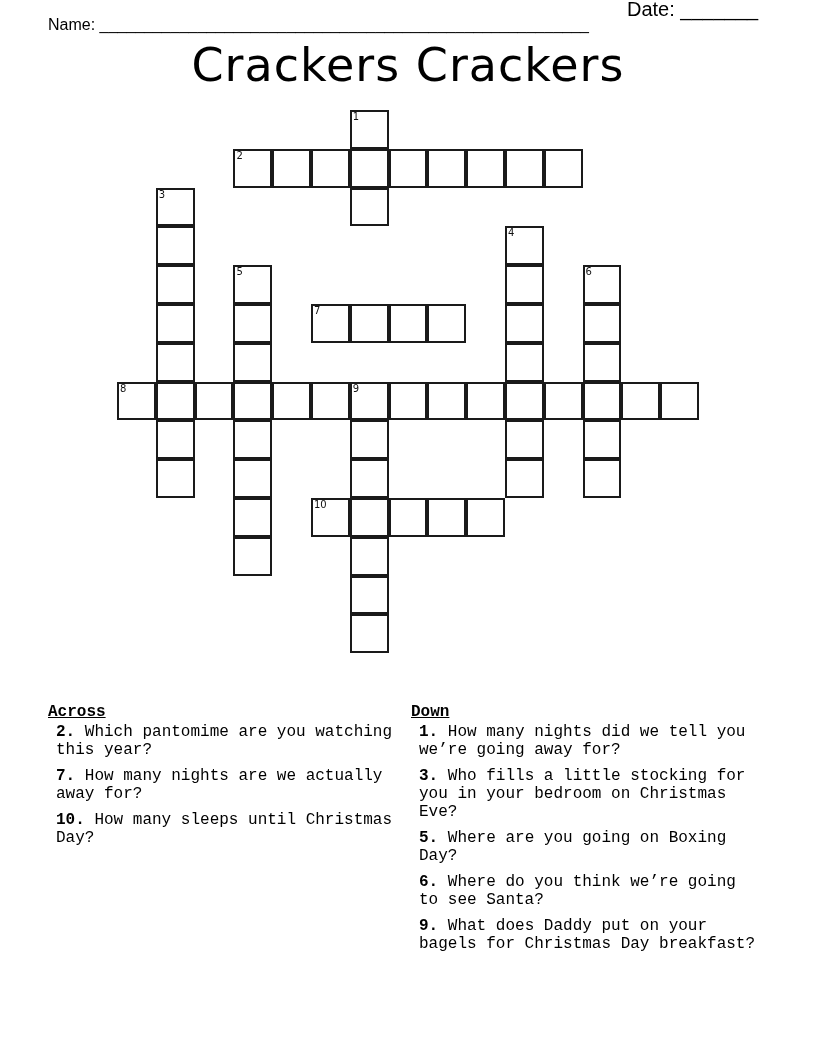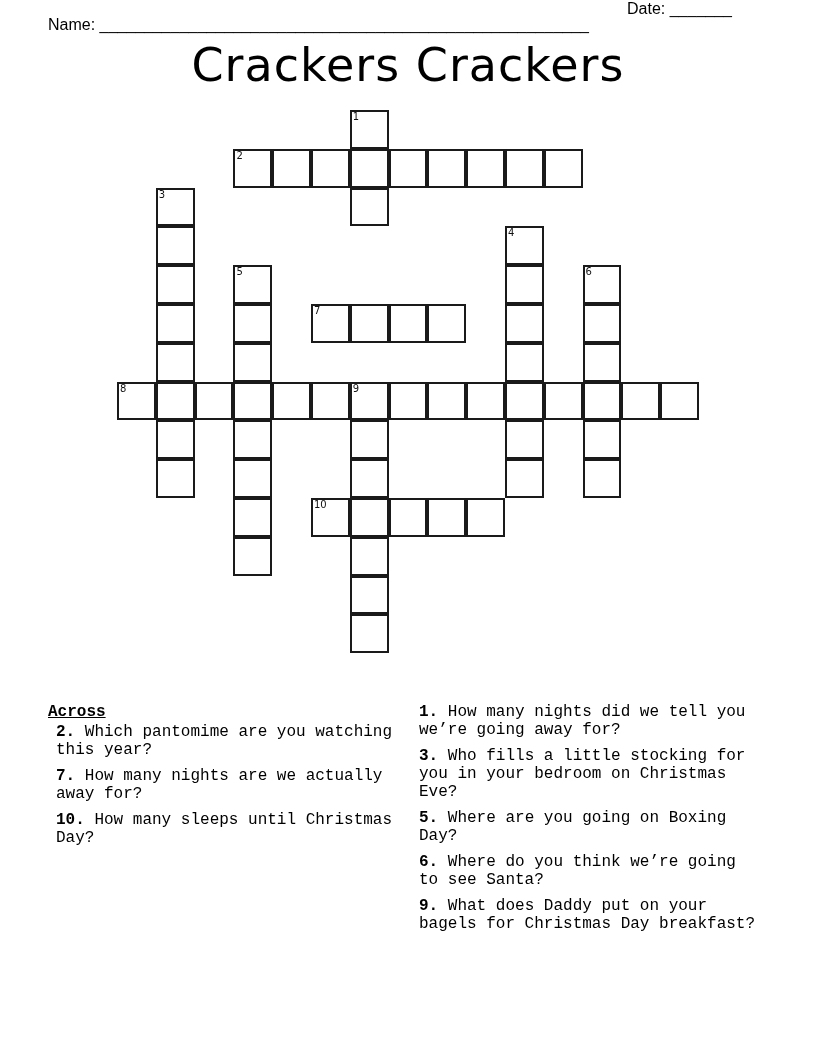--- a/index.html
+++ b/index.html
@@ -1,18 +1,18 @@
 <!DOCTYPE html>
 <html><head>
 <meta charset="utf-8">
 <style>
   html, body { margin: 0; padding: 0; background: #ffffff; }
   body { width: 816px; height: 1056px; position: relative; overflow: hidden; font-family: "DejaVu Sans", sans-serif; color: #000; }
   .header-line { position: absolute; top: 16px; left: 48px; font-family: "Liberation Sans", sans-serif; font-size: 16px; line-height: 18px; white-space: pre; }
-  .date-line { position: absolute; top: 0; left: 627px; font-family: "Liberation Sans", sans-serif; font-size: 16px; line-height: 18px; white-space: pre; }
+  .date-line { position: absolute; top: 0; left: 627px; font-family: "Liberation Sans", sans-serif; font-size: 20px; line-height: 18px; white-space: pre; }
   .title { position: absolute; top: 34px; left: 0; width: 816px; text-align: center; font-family: "DejaVu Sans", sans-serif; font-size: 46px; line-height: 62px; letter-spacing: 1px; }
   .grid { position: absolute; left: 0; top: 0; width: 816px; height: 700px; }
   .cell { position: absolute; width: 38.8px; height: 38.8px; box-sizing: border-box; border: 2px solid #1a1a1a; background: #fff; }
   .cell .num { position: absolute; left: 1px; top: -1px; font-family: "DejaVu Sans", sans-serif; font-size: 10px; line-height: 12px; color: #111; }
   .clues { position: absolute; top: 703px; font-size: 16px; line-height: 18px; font-family: Liberation Mono, monospace; }
   .clues.across { left: 48px; width: 345px; }
   .clues.down { left: 411px; width: 350px; }
   .clues h3 { margin: 0 0 2px 0; font-size: 16px; font-weight: bold; text-decoration: underline; line-height: 18px; }
   .clue { margin: 0 0 8px 8px; }
   .clue .cnum { font-weight: bold; }
@@ -114,18 +114,19 @@
   </div>
 
 <div class="clues across">
   <h3>Across</h3>
   <div class="clue"><span class="cnum">2</span><span class="cnum">. </span><span>Which pantomime are you watching this year?</span></div>
   <div class="clue"><span class="cnum">7</span><span class="cnum">. </span><span>How many nights are we actually away for?</span></div>
   <div class="clue"><span class="cnum">10</span><span class="cnum">. </span><span>How many sleeps until Christmas Day?</span></div>
 </div>
 
 <div class="clues down">
+  <h3>Down</h3>
   <div class="clue"><span class="cnum">1</span><span class="cnum">. </span><span>How many nights did we tell you we’re going away for?</span></div>
   <div class="clue"><span class="cnum">3</span><span class="cnum">. </span><span>Who fills a little stocking for you in your bedroom on Christmas Eve?</span></div>
   <div class="clue"><span class="cnum">5</span><span class="cnum">. </span><span>Where are you going on Boxing Day?</span></div>
   <div class="clue"><span class="cnum">6</span><span class="cnum">. </span><span>Where do you think we’re going to see Santa?</span></div>
   <div class="clue"><span class="cnum">9</span><span class="cnum">. </span><span>What does Daddy put on your bagels for Christmas Day breakfast?</span></div>
 </div>
 
 </body></html>

